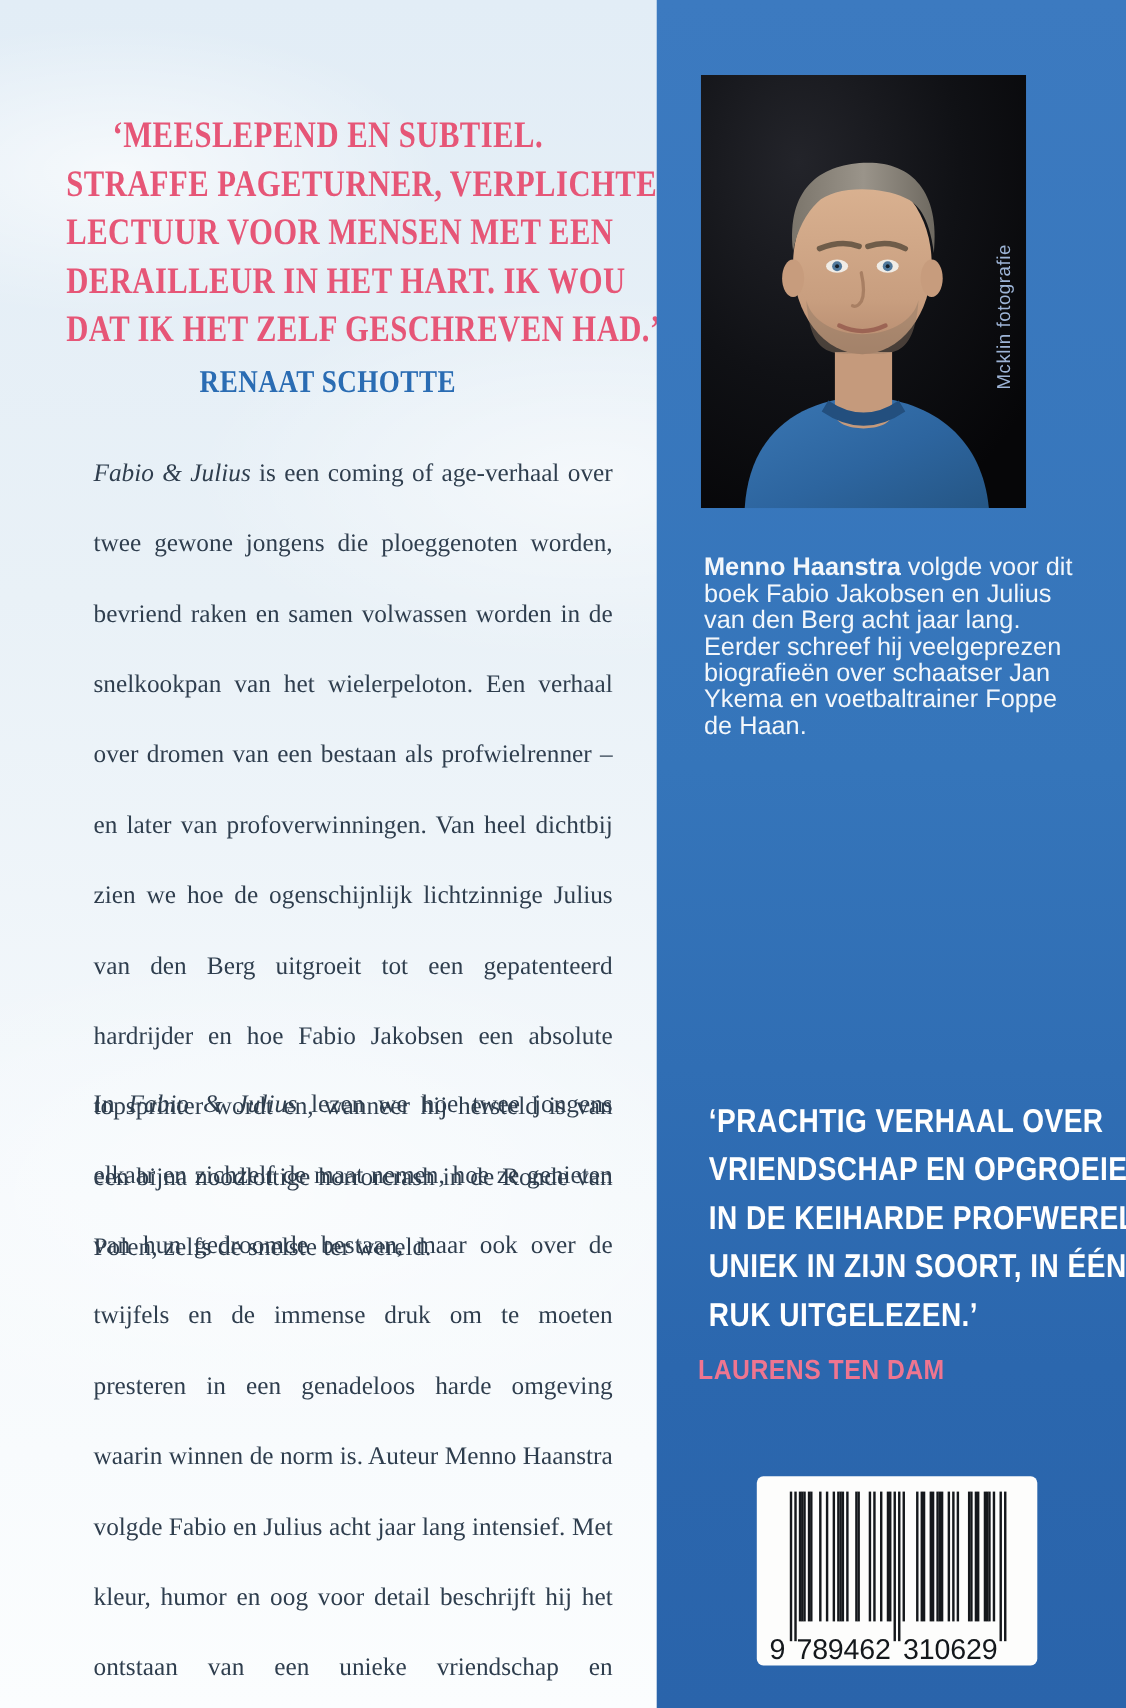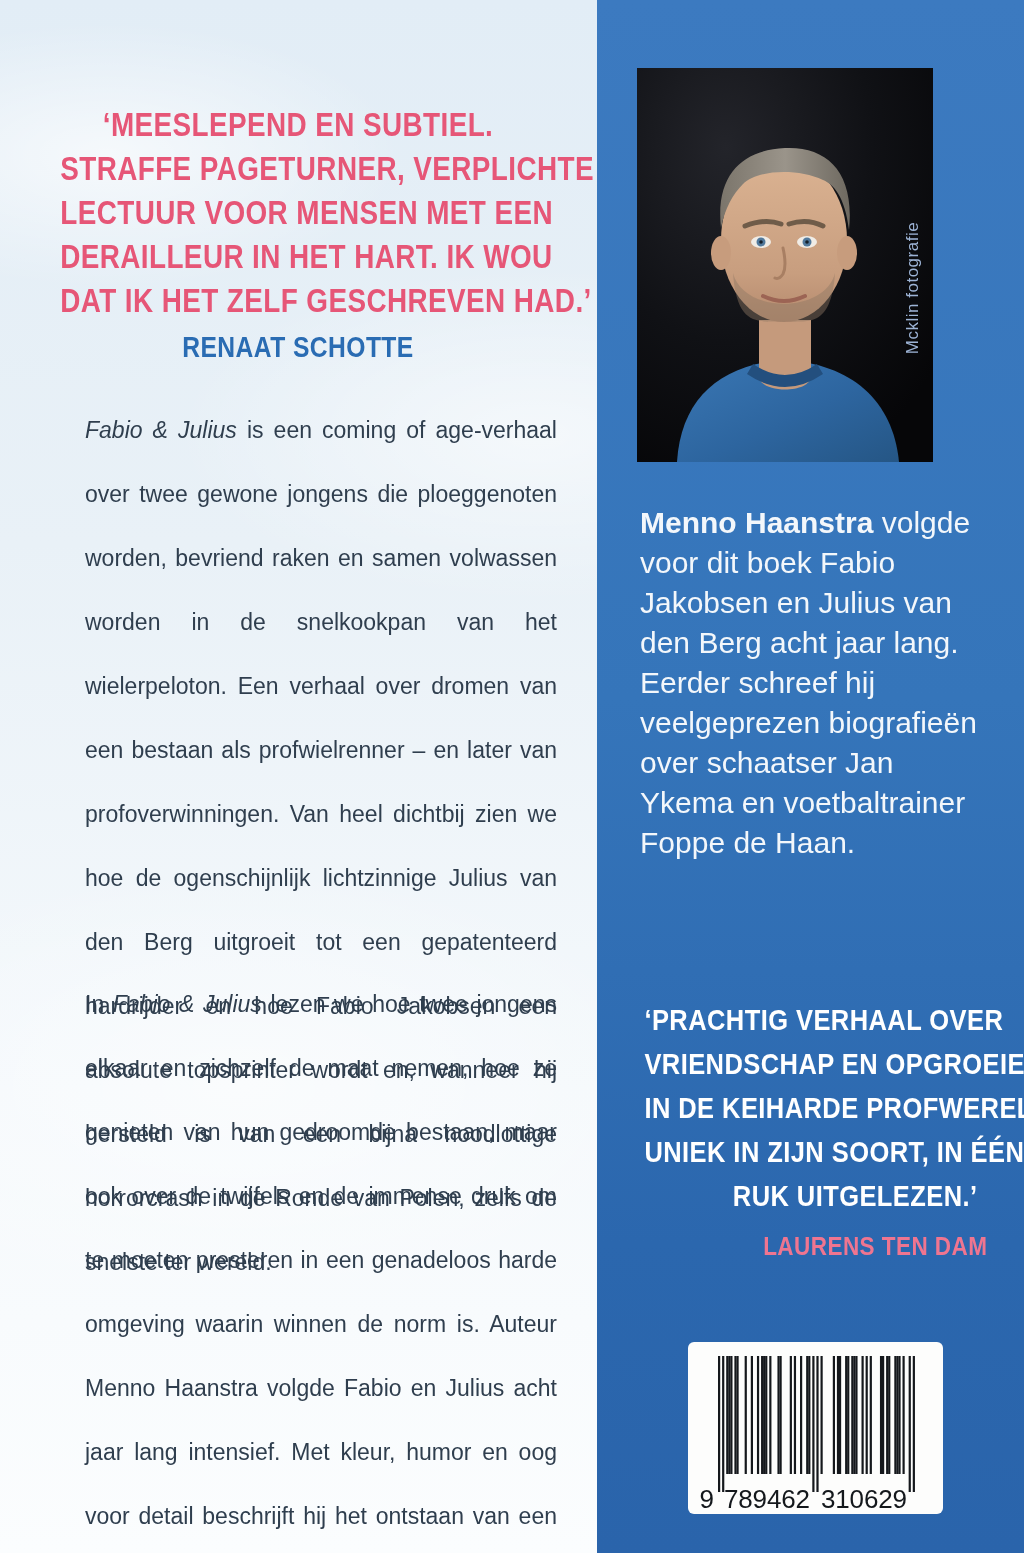--- a/index.html
+++ b/index.html
@@ -12,20 +12,21 @@
     background:#fff;
   }
   
   .left-panel{
     position:absolute;left:0;top:0;width:597px;height:1553px;
     background:
       radial-gradient(ellipse 420px 190px at 18% 10%, rgba(255,255,255,.65), rgba(255,255,255,0) 70%),
       radial-gradient(ellipse 520px 240px at 90% 28%, rgba(255,255,255,.55), rgba(255,255,255,0) 70%),
       radial-gradient(ellipse 600px 300px at 40% 70%, rgba(255,255,255,.5), rgba(255,255,255,0) 75%),
       linear-gradient(180deg,#e2edf6 0%,#e9f1f7 35%,#f5f9fc 70%,#fbfdfe 100%);
+    font-family: Liberation Serif, serif;
   }
   .quote-block{
     position:absolute;left:8px;top:102px;width:580px;
     text-align:center;
   }
   .quote-lines{
     transform:scaleX(.82);transform-origin:50% 0;
     font-weight:bold;font-size:34px;line-height:44px;
     letter-spacing:.5px;white-space:nowrap;
   }
@@ -57,25 +58,25 @@
   .photo svg{display:block;}
   .photo-credit{
     position:absolute;left:196px;top:210px;width:160px;height:20px;
     transform:rotate(-90deg);
     text-align:center;
     color:#9db4d6;font-size:17px;letter-spacing:.5px;
   }
   .bio{
     position:absolute;left:43px;top:503px;width:345px;
     color:#f3f7fb;
-    font-size:30px;line-height:40px;
+    font-size:23px;line-height:24px;
   }
   .quote2-block{
     position:absolute;left:18px;top:998px;width:392px;
-    text-align:right;
+    text-align:left;
   }
   .quote2-lines{
     transform:scaleX(.85);transform-origin:50% 0;
     font-weight:bold;font-size:30px;line-height:44px;
     letter-spacing:.5px;color:#ffffff;white-space:nowrap;
   }
   .quote2-attr{
     margin-top:14px;
     transform:scaleX(.9);transform-origin:50% 0;
     font-weight:bold;font-size:25px;

